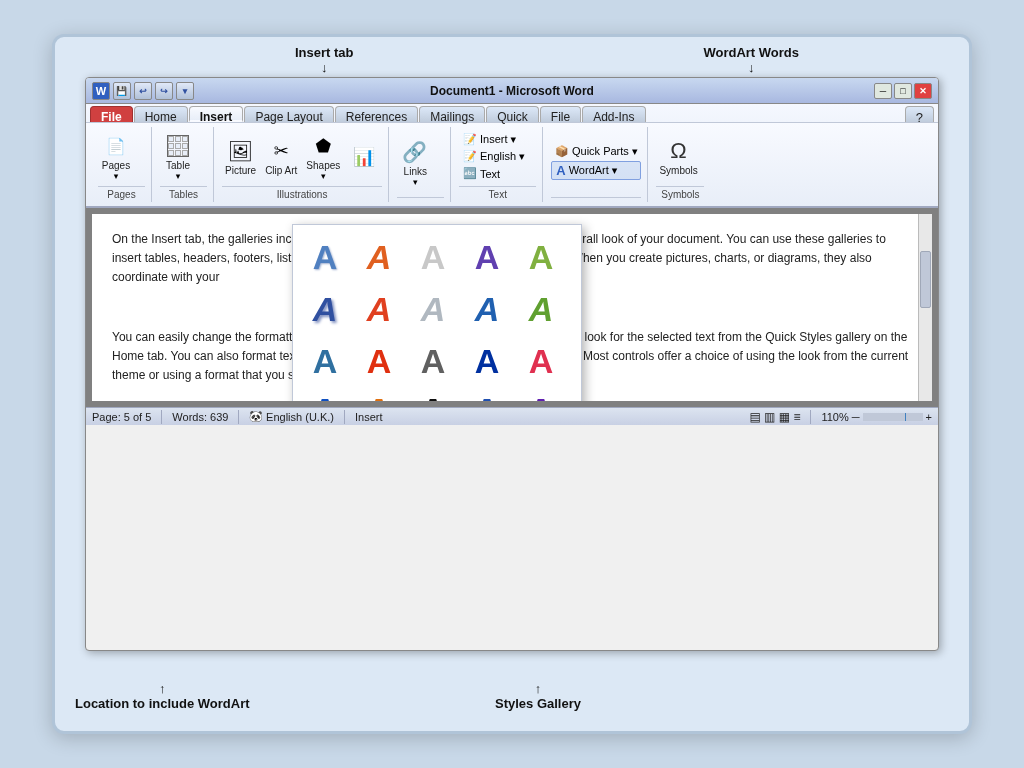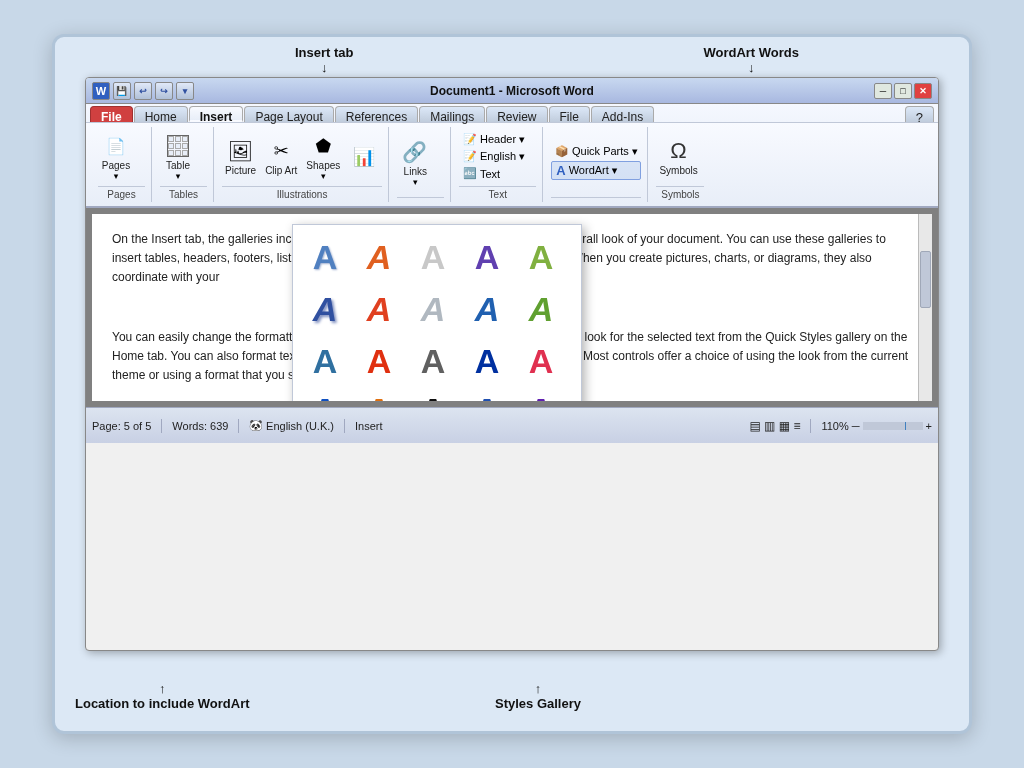--- a/index.html
+++ b/index.html
@@ -253,21 +253,21 @@
     .wordart-letter {
       font-size: 34px;
       font-weight: bold;
       font-family: Arial, sans-serif;
       line-height: 1;
     }
 
     
     .status-bar {
       background: linear-gradient(to bottom, #dce4f0, #c8d0e4);
-      height: 36px;
+      height: 18px;
       display: flex;
       align-items: center;
       padding: 0 6px;
       border-top: 1px solid #a0a8c0;
       font-size: 11px;
       color: #222;
       gap: 10px;
     }
     .status-item { display: flex; align-items: center; gap: 3px; }
     .status-sep { width: 1px; height: 14px; background: #a0a8c0; }
@@ -352,21 +352,21 @@
 
     <div class="ribbon">
 
       <div class="tab-row">
         <div class="tab file-tab">File</div>
         <div class="tab">Home</div>
         <div class="tab insert-tab" style="background:linear-gradient(to bottom,#f8faff,#e8eef8);border-bottom:2px solid #f8faff;font-weight:bold;">Insert</div>
         <div class="tab">Page Layout</div>
         <div class="tab">References</div>
         <div class="tab">Mailings</div>
-        <div class="tab">Review</div>
+        <div class="tab">Quick</div>
         <div class="tab">File</div>
         <div class="tab">Add-Ins</div>
         <div style="flex:1"></div>
         <div class="tab" style="font-size:13px;">?</div>
       </div>
 
       <div class="ribbon-content">
 
         <div class="ribbon-group">
           <div class="ribbon-group-buttons">
@@ -434,21 +434,21 @@
             </div>
           </div>
           <div class="ribbon-group-label"></div>
         </div>
 
         <div class="ribbon-group" style="min-width:90px;">
           <div class="ribbon-group-buttons">
             <div class="ribbon-small-group">
               <div class="ribbon-small-btn">
                 <span>📝</span> 
-                  <span>Header ▾</span>
+                  <span>Insert ▾</span>
               </div>
               <div class="ribbon-small-btn">
                 <span>📝</span> 
                   <span>English ▾</span>
               </div>
               <div class="ribbon-small-btn">
                 <span>🔤</span> 
                   <span>Text</span>
               </div>
             </div>

